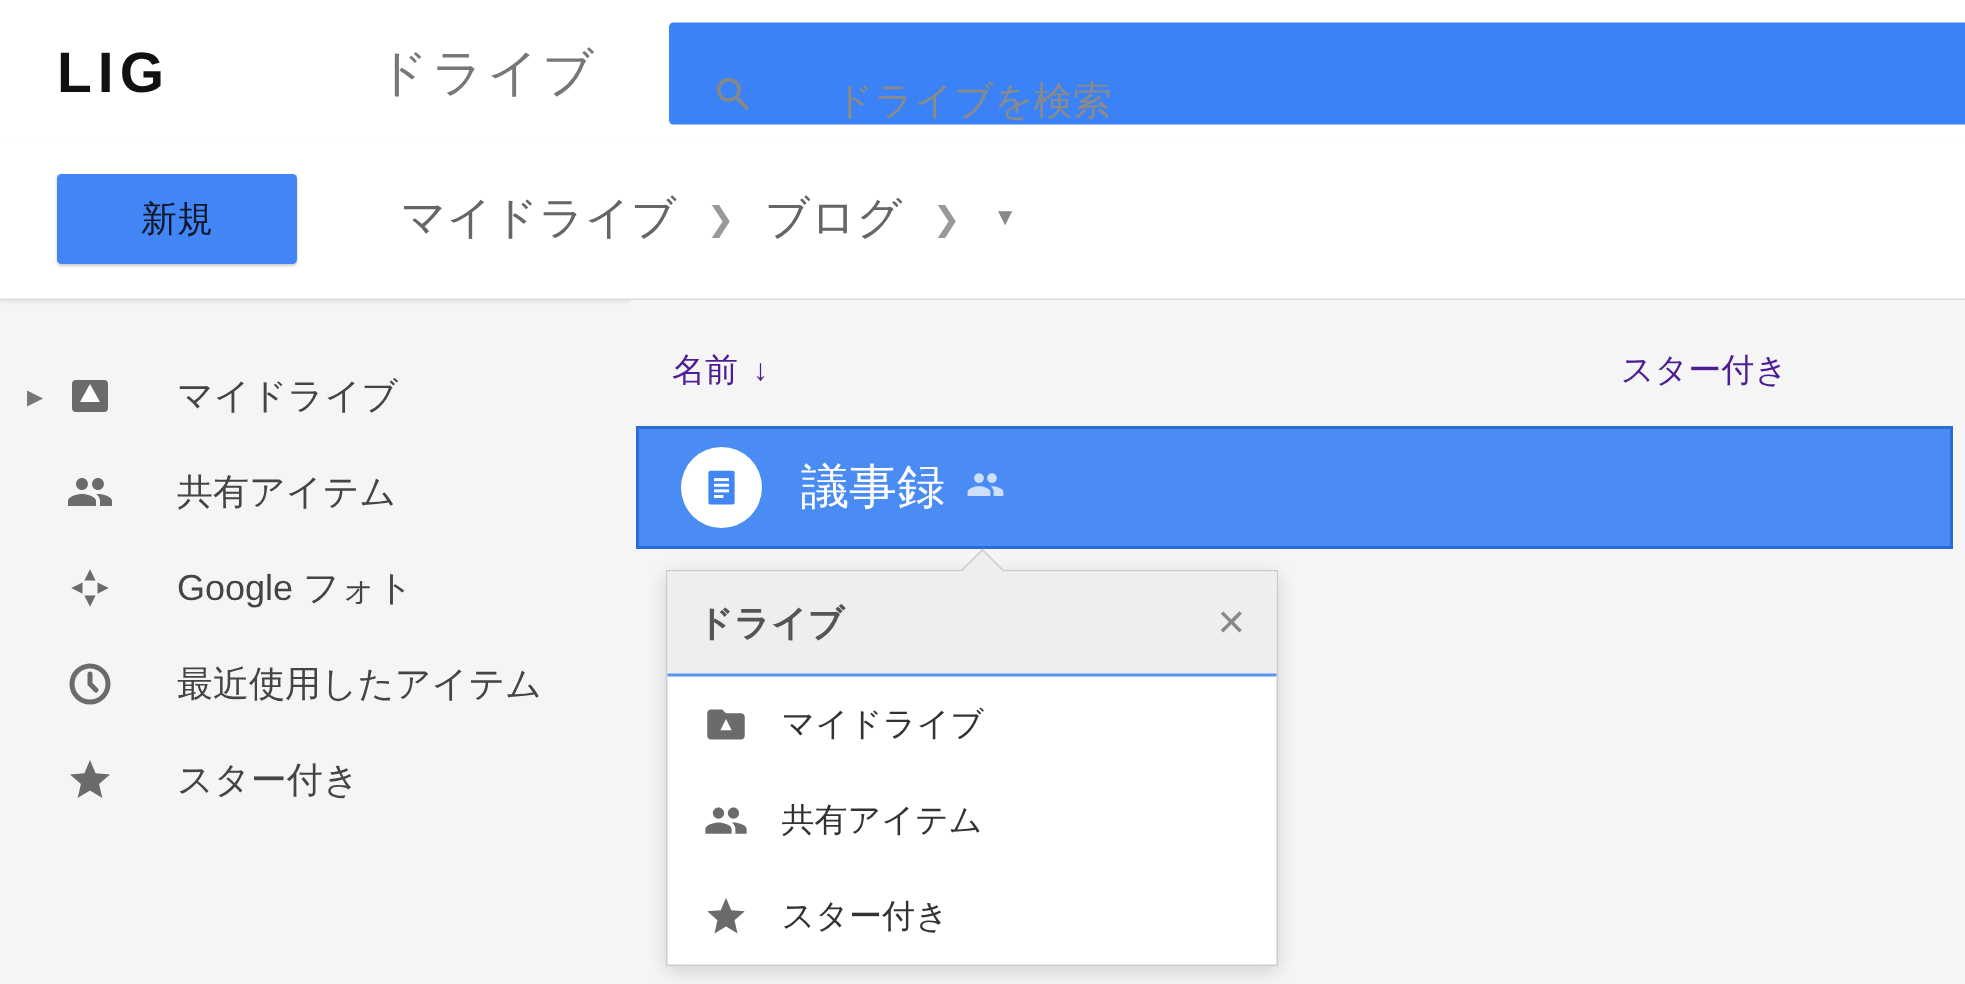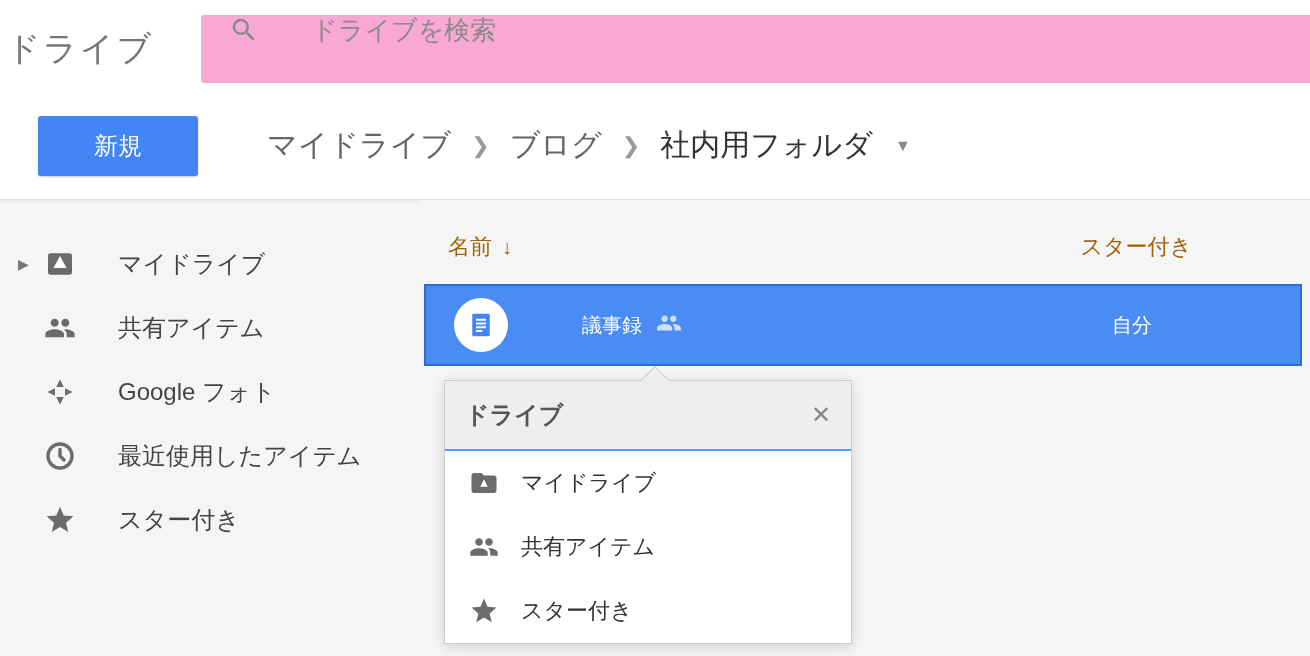--- a/index.html
+++ b/index.html
@@ -34,22 +34,22 @@
     .app-name {
       font-size: 34px;
       color: #777;
       padding-left: 6px;
       padding-right: 48px;
       letter-spacing: 2px;
     }
     .search-wrap {
       flex: 1;
       display: flex;
-      align-items: flex-start;
-      background: #f9a8d4;
+      align-items: flex-end;
+      background: #3b82f6;
       border-radius: 3px 0 0 3px;
       height: 68px;
       padding: 0 28px;
     }
     .search-wrap svg { width: 30px; height: 30px; fill: #888; }
     .search-input {
       border: none;
       background: transparent;
       font-size: 26px;
       color: #333;
@@ -68,21 +68,21 @@
       box-shadow: 0 1px 3px rgba(0,0,0,0.08);
       position: relative;
     }
     .new-btn-wrap {
       width: 245px;
       display: flex;
       padding-left: 38px;
     }
     .new-btn {
       background: #4285f4;
-      color: #ffffff;
+      color: #0f172a;
       border: none;
       border-radius: 3px;
       padding: 14px 56px;
       font-size: 24px;
       box-shadow: 0 1px 2px rgba(0,0,0,0.2);
       cursor: pointer;
     }
     .breadcrumb {
       display: flex;
       align-items: center;
@@ -132,36 +132,35 @@
 
     .main {
       flex: 1;
       background: #f5f5f5;
       position: relative;
     }
     .col-header {
       display: flex;
       padding: 32px 0 22px 28px;
       font-size: 22px;
-      color: #a16207;
+      color: #4c1d95;
     }
     .col-name { display: flex; align-items: center; gap: 10px; }
     .col-arrow { font-size: 20px; }
     .col-owner { margin-left: auto; padding-right: 118px; }
 
     .file-row {
       display: flex;
       align-items: center;
       background: #4a8cf4;
       color: #fff;
       border: 2px solid #2a6dd6;
       margin: 0 8px 0 4px;
       padding: 12px 0 12px 28px;
-      font-size: 20px;
-      gap: 48px;
+      font-size: 32px;
     }
     .file-icon-circle {
       width: 54px;
       height: 54px;
       border-radius: 50%;
       background: #fff;
       display: flex;
       align-items: center;
       justify-content: center;
       margin-right: 26px;
@@ -217,41 +216,43 @@
       gap: 22px;
     }
     .popover-item svg { width: 30px; height: 30px; fill: #6b6b6b; }
 
     .ico-grey { fill: #6b6b6b; }
   </style>
 </head>
 <body>
 
 <div class="top-bar">
+  <div class="logo-wrap">
+    <span class="logo">LIG</span>
+  </div>
   <span class="app-name">ドライブ</span>
   <div class="search-wrap">
     <span>
       <svg viewBox="0 0 24 24">
           <path d="M15.5 14h-.79l-.28-.27A6.471 6.471 0 0016 9.5 6.5 6.5 0 109.5 16c1.61 0 3.09-.59 4.23-1.57l.27.28v.79l5 4.99L20.49 19l-4.99-5zm-6 0C7.01 14 5 11.99 5 9.5S7.01 5 9.5 5 14 7.01 14 9.5 11.99 14 9.5 14z"></path>
         </svg>
     </span>
     <input class="search-input" placeholder="ドライブを検索" style="">
   </div>
 </div>
 
 <div class="second-bar">
   <div class="new-btn-wrap">
     <button class="new-btn">新規</button>
   </div>
   <div class="breadcrumb">
     <span class="crumb">マイドライブ</span>
     <span class="chev">❯</span>
     <span class="crumb">ブログ</span>
     <span class="chev">❯</span>
-    <span class="crumb current">社内用フォルダ</span>
     <span class="dropdown-caret">▼</span>
   </div>
 </div>
 
 <div class="content">
 
   <div class="sidebar">
     <div class="side-item">
       <span class="expander">▶</span>
       <span class="icon-slot">
@@ -321,21 +322,20 @@
           </svg>
       </div>
       <div class="file-name">
         <span>議事録</span>
         <span>
           <svg width="26" height="26" viewBox="0 0 24 24" fill="#cddffb">
               <path d="M16 11c1.66 0 2.99-1.34 2.99-3S17.66 5 16 5s-3 1.34-3 3 1.34 3 3 3zm-8 0c1.66 0 2.99-1.34 2.99-3S9.66 5 8 5 5 6.34 5 8s1.34 3 3 3zm0 2c-2.33 0-7 1.17-7 3.5V19h14v-2.5c0-2.33-4.67-3.5-7-3.5zm8 0c-.29 0-.62.02-.97.05 1.16.84 1.97 1.97 1.97 3.45V19h6v-2.5c0-2.33-4.67-3.5-7-3.5z"></path>
             </svg>
         </span>
       </div>
-      <div class="file-owner">自分</div>
     </div>
 
     <div class="popover">
       <div class="popover-arrow"></div>
       <div class="popover-header">
         <span>ドライブ</span>
         <span class="popover-close">✕</span>
       </div>
       <div class="popover-item">
         <svg viewBox="0 0 24 24">

